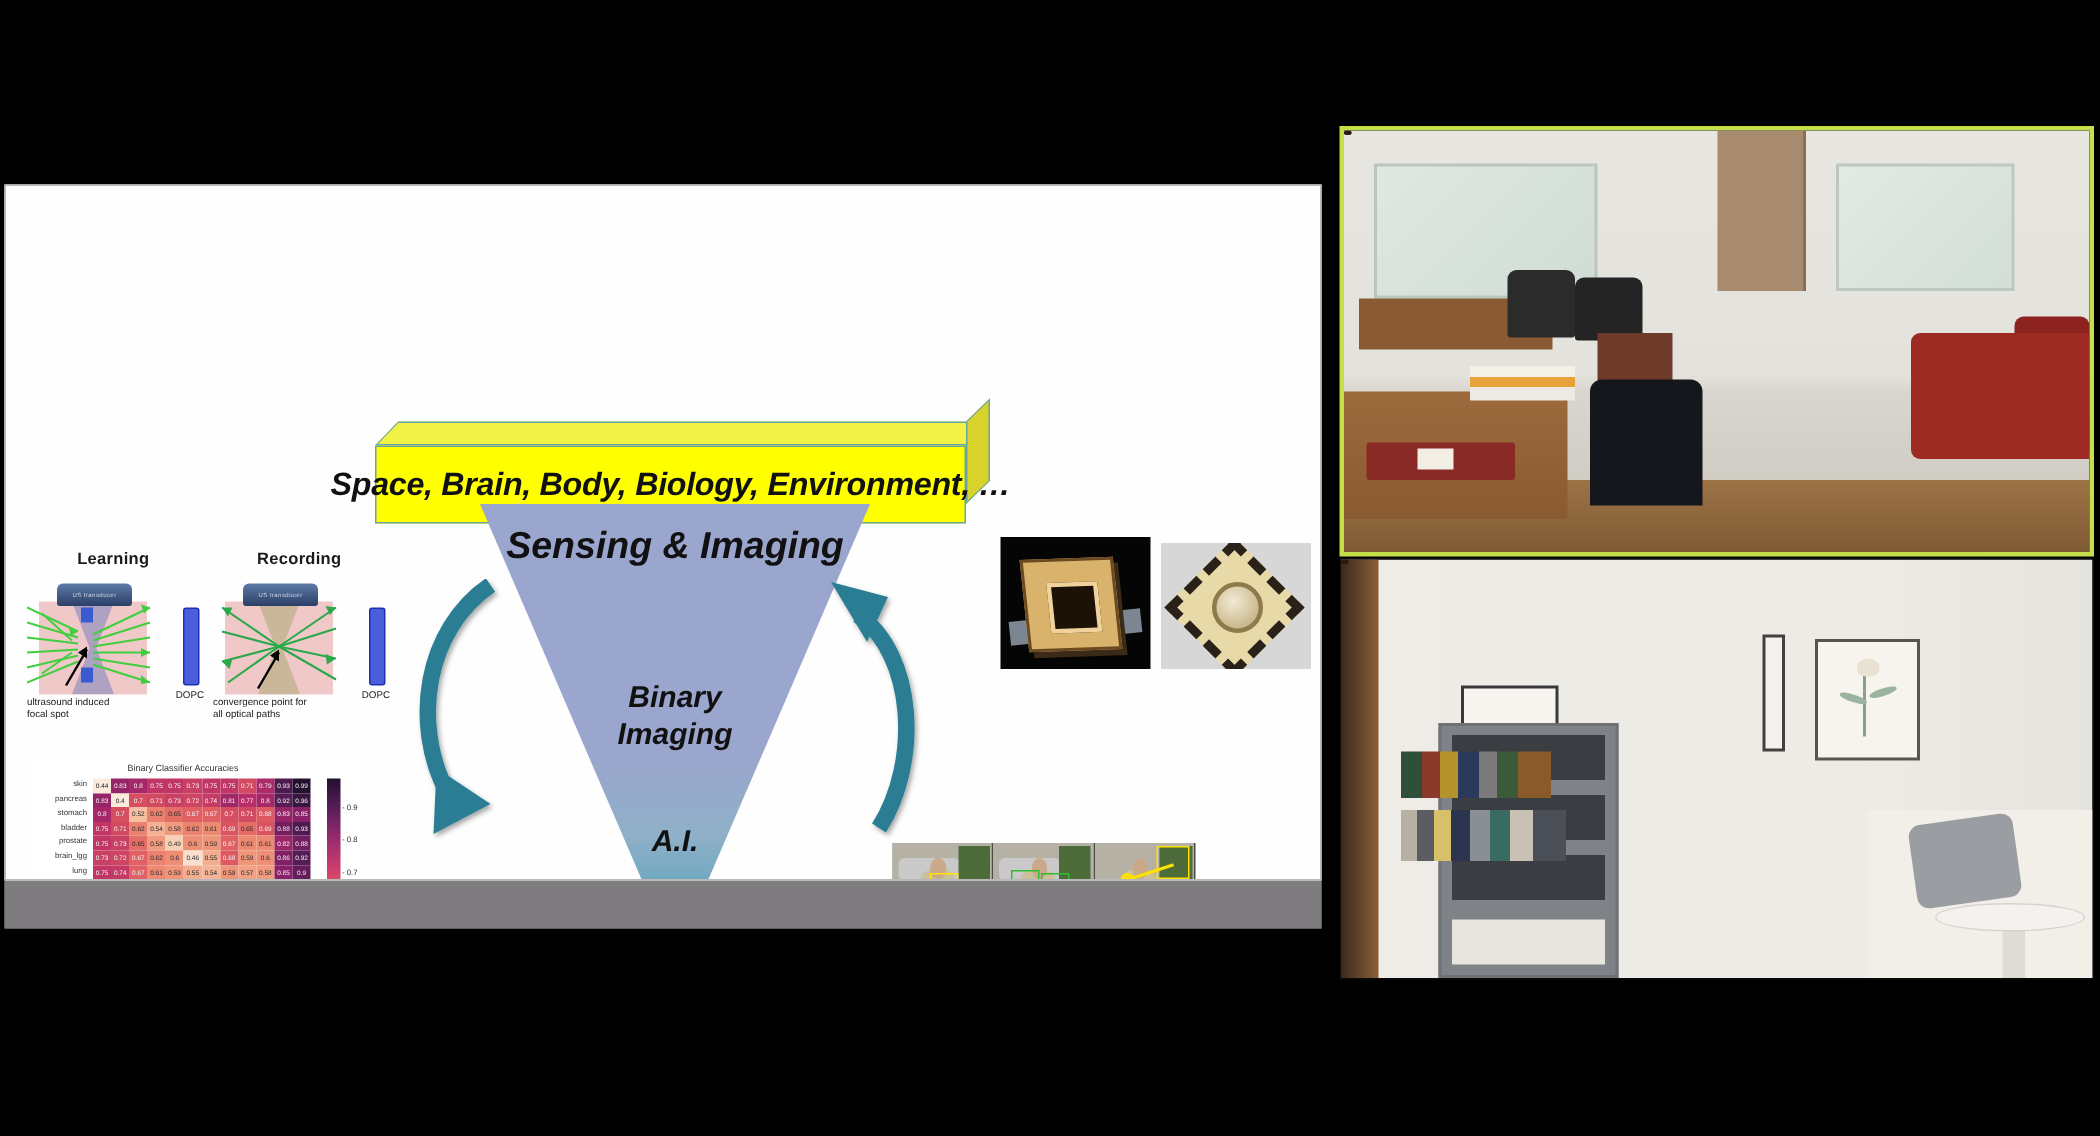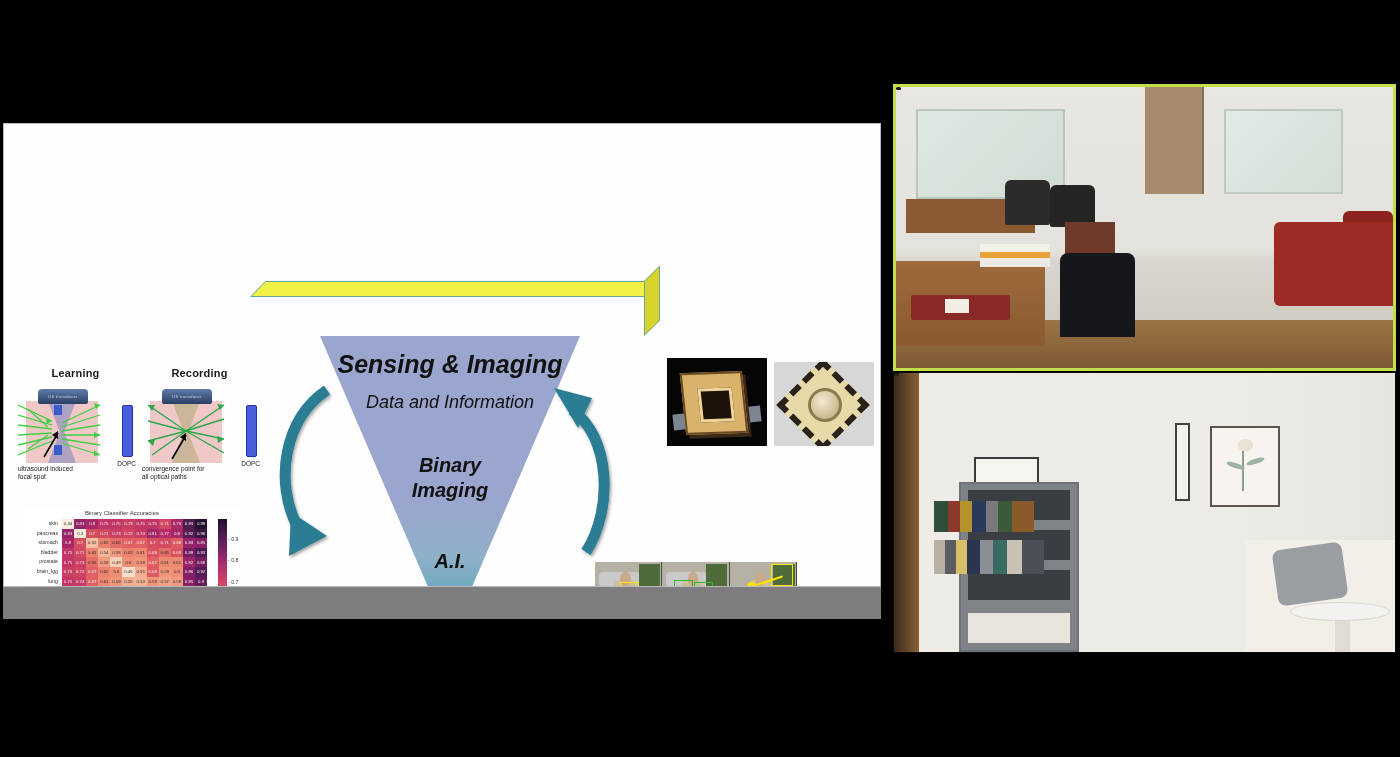--- a/index.html
+++ b/index.html
@@ -181,26 +181,28 @@
 
 <div id="stage">
 
   <div id="share-region">
 
     <div id="slide">
 
       <div id="banner">
         <div class="top-face"></div>
         <div class="right-face"></div>
+        <div class="front-face">
+          <span>Space, Brain, Body, Biology, Environment, …</span>
+        </div>
       </div>
 
       <div id="triangle-wrap">
         <div id="triangle"></div>
         <div class="tri-text" id="tri-l1">Sensing &amp; Imaging</div>
-        <div class="tri-text" id="tri-l2">Data and Information</div>
         <div class="tri-text" id="tri-l3">
           <div>Binary</div>
           <div>Imaging</div>
         </div>
         <div class="tri-text" id="tri-l4">A.I.</div>
       </div>
 
       <svg class="cyc-arrow" id="arrow-left" width="62" height="178" viewBox="0 0 62 178">
         <defs>
           <filter id="sh1" x="-30%" y="-30%" width="170%" height="170%">

